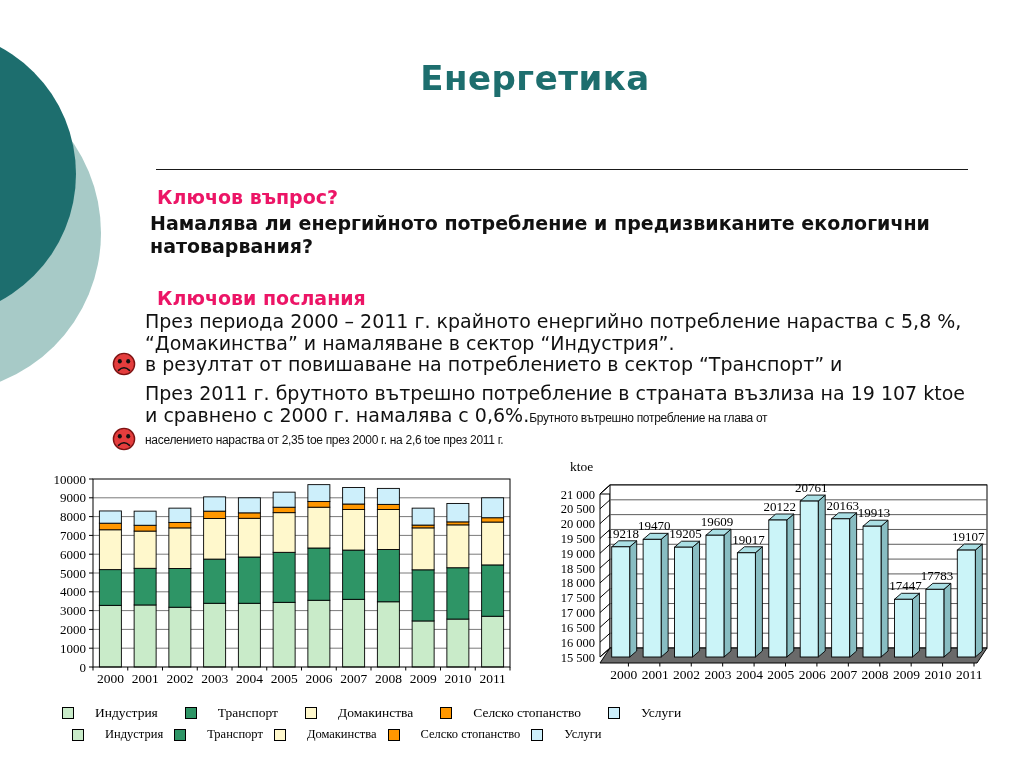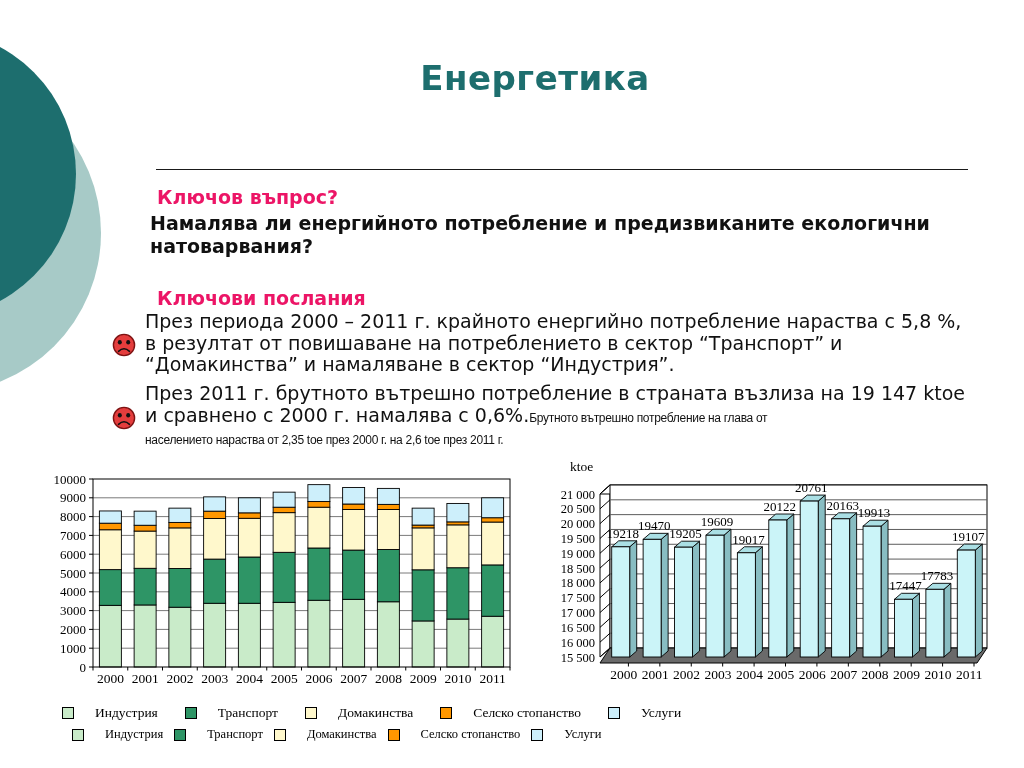--- a/index.html
+++ b/index.html
@@ -18,21 +18,21 @@
 
   .h-pink{position:absolute;font-size:19px;font-weight:bold;color:var(--pink,#EC1566);margin-left:44px;}
   .h-q{left:113px;top:186px;}
   .h-m{left:113px;top:287px;}
 
   .question{position:absolute;left:150px;top:212px;width:880px;
             font-size:19px;font-weight:bold;line-height:23px;color:#111;}
   .question .line{display:block;white-space:nowrap;}
 
   .bullets{position:absolute;left:112px;top:311px;width:905px;}
-  .bullet{display:flex;align-items:center;margin-bottom:7px;}
+  .bullet{display:flex;align-items:flex-end;margin-bottom:7px;}
   .bullet .icon{flex:0 0 24px;margin-top:2px;margin-right:9px;}
   .bullet .btext{font-size:19px;line-height:21.7px;color:#111;}
   .bullet .line{display:block;white-space:nowrap;}
   .condensed{font-family:"Liberation Sans",sans-serif;font-size:12px;letter-spacing:-0.3px;}
 
   .chart{position:absolute;}
   #chart-left{left:48px;top:468px;width:484px;height:232px;}
   #chart-right{left:540px;top:456px;width:484px;height:250px;}
 
   .legend-row{position:absolute;display:flex;align-items:center;
@@ -67,34 +67,34 @@
 
     <div class="bullet">
       <svg class="icon" width="24" height="24" viewBox="-12 -12 24 24">
         <circle cx="0" cy="0" r="10.6" style="fill:var(--face_red,#E43D3D)" stroke="#7d1212" stroke-width="1.4"></circle>
         <ellipse cx="-4.2" cy="-2.8" rx="2" ry="2.2" fill="#111"></ellipse>
         <ellipse cx="4.2" cy="-2.8" rx="2" ry="2.2" fill="#111"></ellipse>
         <path d="M -5.5 6.3 Q 0 1.2 5.5 6.3" fill="none" stroke="#111" stroke-width="1.6" stroke-linecap="round"></path>
       </svg>
       <div class="btext">
         <span class="line">През периода 2000 – 2011 г. крайното енергийно потребление нараства с 5,8 %,</span>
+        <span class="line">“Домакинства” и намаляване в сектор “Индустрия”.</span>
         <span class="line">в резултат от повишаване на потреблението в сектор “Транспорт”  и</span>
-        <span class="line">“Домакинства” и намаляване в сектор “Индустрия”.</span>
       </div>
     </div>
 
     <div class="bullet">
       <svg class="icon" width="24" height="24" viewBox="-12 -12 24 24">
         <circle cx="0" cy="0" r="10.6" style="fill:var(--face_red,#E43D3D)" stroke="#7d1212" stroke-width="1.4"></circle>
         <ellipse cx="-4.2" cy="-2.8" rx="2" ry="2.2" fill="#111"></ellipse>
         <ellipse cx="4.2" cy="-2.8" rx="2" ry="2.2" fill="#111"></ellipse>
         <path d="M -5.5 6.3 Q 0 1.2 5.5 6.3" fill="none" stroke="#111" stroke-width="1.6" stroke-linecap="round"></path>
       </svg>
       <div class="btext">
-        <span class="line">През 2011 г. брутното вътрешно потребление в страната възлиза на 19 147 ktoe</span>
+        <span class="line">През 2011 г. брутното вътрешно потребление в страната възлиза на 19 107 ktoe</span>
         <span class="line"><span>и сравнено с 2000 г. намалява с 0,6%.</span><span class="condensed">Брутното вътрешно потребление на глава от</span></span>
         <span class="line condensed">населението нараства от 2,35 toe през 2000 г. на 2,6  toe през 2011 г.</span>
       </div>
     </div>
 
   </div>
 
   <svg id="chart-left" class="chart" width="484" height="232" viewBox="0 0 484 232">
       <rect x="45" y="11" width="417" height="188" fill="#fff" stroke="none"></rect>
       <line x1="41" y1="199" x2="45" y2="199" stroke="#000" stroke-width="1"></line>

